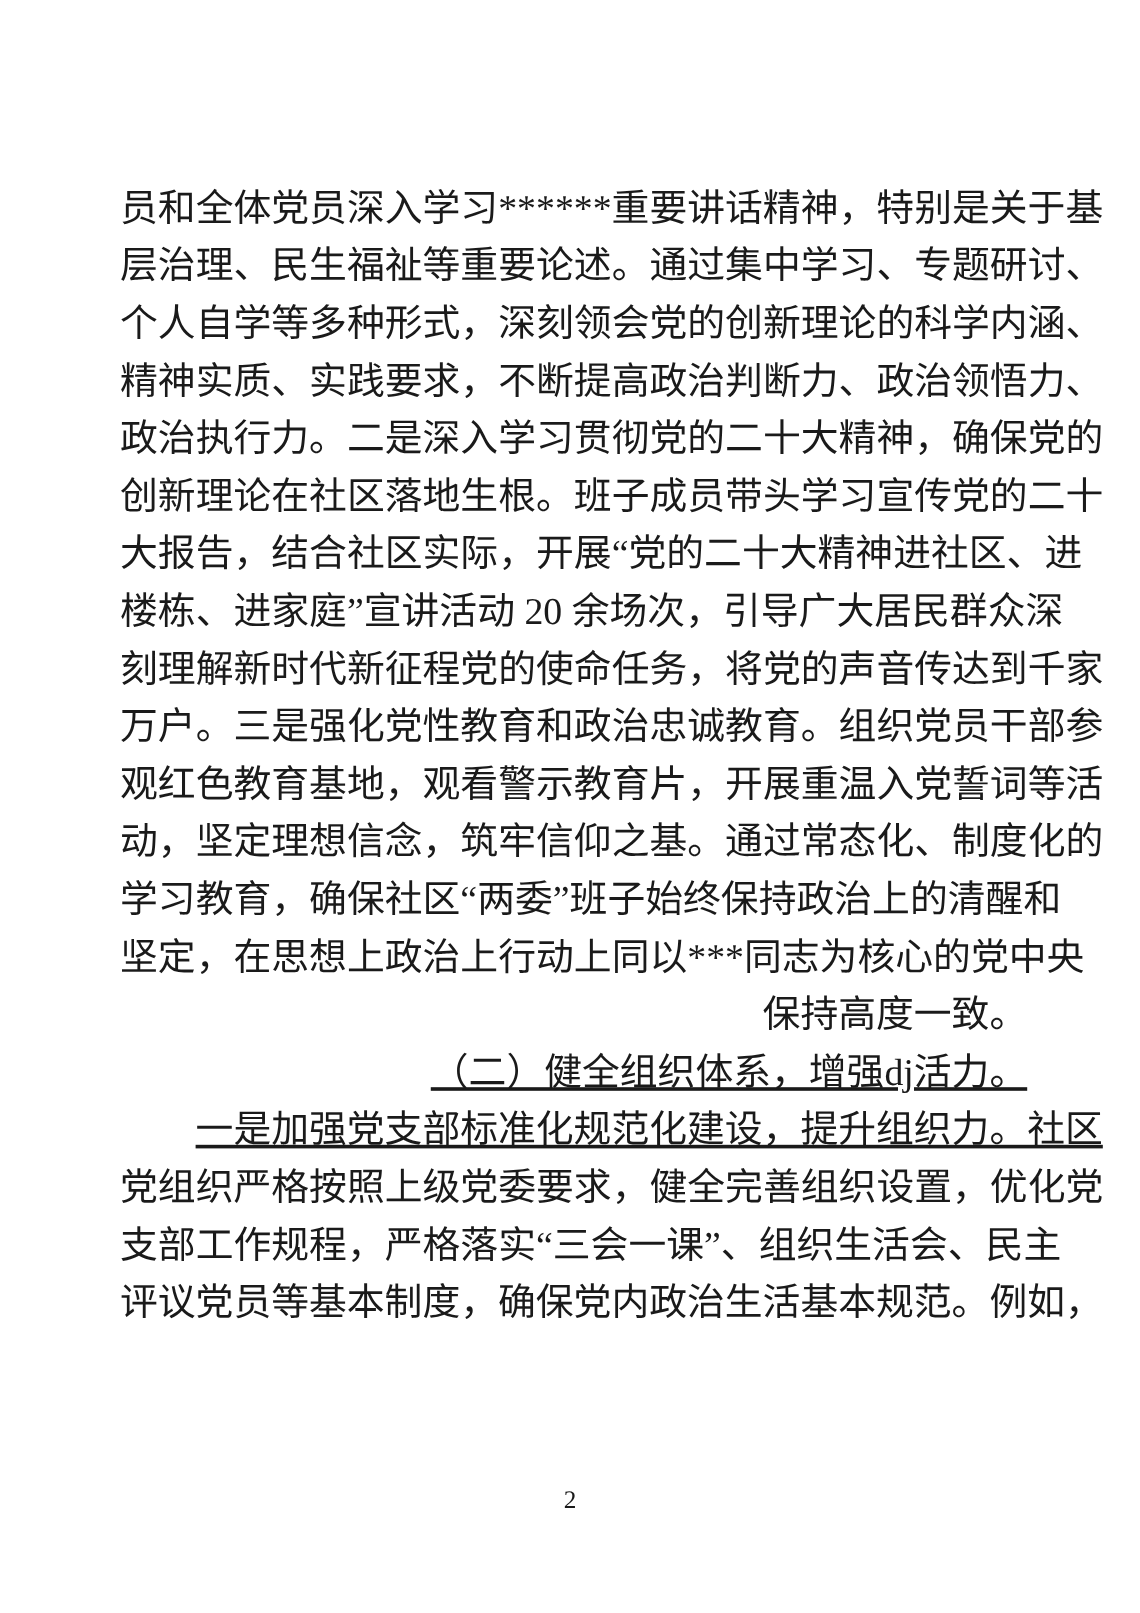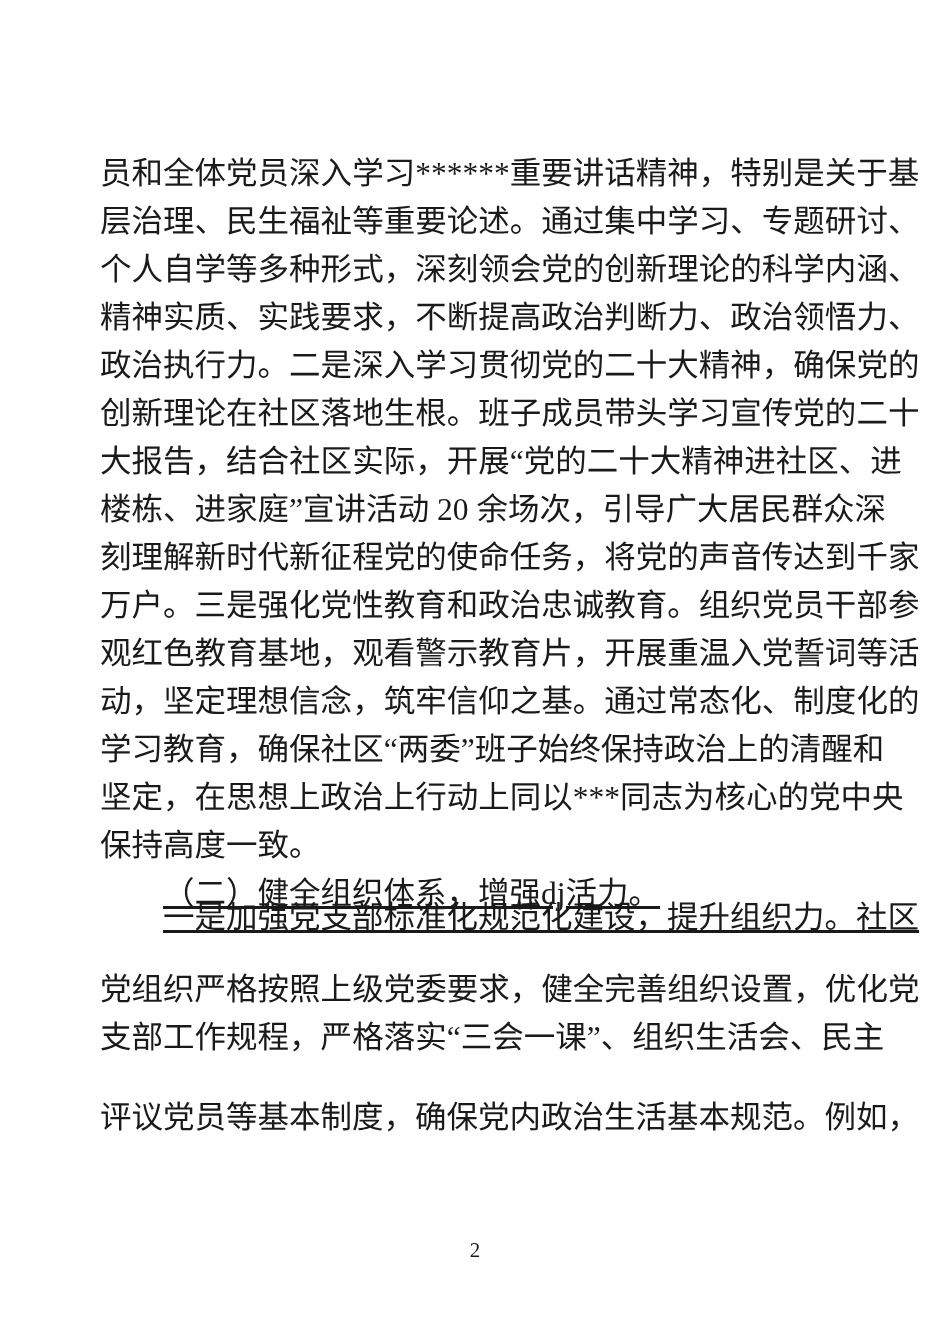--- a/index.html
+++ b/index.html
@@ -46,21 +46,21 @@
     display: flex;
     justify-content: space-between;
   }
   .txt-line.justify > span {
     display: inline-block;
   }
 
   
   .txt-line.flush {
     display: block;
-    text-align: left;
+    text-align: right;
   }
 
   .txt-line.indent {
     text-indent: 63px;
     text-decoration: underline;
   }
 
   .page-number {
     position: absolute;
     left: 0;
@@ -88,21 +88,21 @@
       <div class="txt-line justify" style="top: 288px;"><span>大</span><span>报</span><span>告</span><span>，</span><span>结</span><span>合</span><span>社</span><span>区</span><span>实</span><span>际</span><span>，</span><span>开</span><span>展</span><span>“</span><span>党</span><span>的</span><span>二</span><span>十</span><span>大</span><span>精</span><span>神</span><span>进</span><span>社</span><span>区</span><span>、</span><span>进</span></div>
       <div class="txt-line justify" style="top: 336px;"><span>楼</span><span>栋</span><span>、</span><span>进</span><span>家</span><span>庭</span><span>”</span><span>宣</span><span>讲</span><span>活</span><span>动</span><span> </span><span>2</span><span>0</span><span> </span><span>余</span><span>场</span><span>次</span><span>，</span><span>引</span><span>导</span><span>广</span><span>大</span><span>居</span><span>民</span><span>群</span><span>众</span><span>深</span></div>
       <div class="txt-line justify" style="top: 384px;"><span>刻</span><span>理</span><span>解</span><span>新</span><span>时</span><span>代</span><span>新</span><span>征</span><span>程</span><span>党</span><span>的</span><span>使</span><span>命</span><span>任</span><span>务</span><span>，</span><span>将</span><span>党</span><span>的</span><span>声</span><span>音</span><span>传</span><span>达</span><span>到</span><span>千</span><span>家</span></div>
       <div class="txt-line justify" style="top: 432px;"><span>万</span><span>户</span><span>。</span><span>三</span><span>是</span><span>强</span><span>化</span><span>党</span><span>性</span><span>教</span><span>育</span><span>和</span><span>政</span><span>治</span><span>忠</span><span>诚</span><span>教</span><span>育</span><span>。</span><span>组</span><span>织</span><span>党</span><span>员</span><span>干</span><span>部</span><span>参</span></div>
       <div class="txt-line justify" style="top: 480px;"><span>观</span><span>红</span><span>色</span><span>教</span><span>育</span><span>基</span><span>地</span><span>，</span><span>观</span><span>看</span><span>警</span><span>示</span><span>教</span><span>育</span><span>片</span><span>，</span><span>开</span><span>展</span><span>重</span><span>温</span><span>入</span><span>党</span><span>誓</span><span>词</span><span>等</span><span>活</span></div>
       <div class="txt-line justify" style="top: 528px;"><span>动</span><span>，</span><span>坚</span><span>定</span><span>理</span><span>想</span><span>信</span><span>念</span><span>，</span><span>筑</span><span>牢</span><span>信</span><span>仰</span><span>之</span><span>基</span><span>。</span><span>通</span><span>过</span><span>常</span><span>态</span><span>化</span><span>、</span><span>制</span><span>度</span><span>化</span><span>的</span></div>
       <div class="txt-line justify" style="top: 576px;"><span>学</span><span>习</span><span>教</span><span>育</span><span>，</span><span>确</span><span>保</span><span>社</span><span>区</span><span>“</span><span>两</span><span>委</span><span>”</span><span>班</span><span>子</span><span>始</span><span>终</span><span>保</span><span>持</span><span>政</span><span>治</span><span>上</span><span>的</span><span>清</span><span>醒</span><span>和</span></div>
       <div class="txt-line justify" style="top: 624px;"><span>坚</span><span>定</span><span>，</span><span>在</span><span>思</span><span>想</span><span>上</span><span>政</span><span>治</span><span>上</span><span>行</span><span>动</span><span>上</span><span>同</span><span>以</span><span>*</span><span>*</span><span>*</span><span>同</span><span>志</span><span>为</span><span>核</span><span>心</span><span>的</span><span>党</span><span>中</span><span>央</span></div>
       <div class="txt-line flush" style="top: 672px;">保持高度一致。</div>
       <div class="txt-line flush indent" style="top: 720px;">（二）健全组织体系，增强dj活力。</div>
-      <div class="txt-line flush indent" style="top: 744px;">一是加强党支部标准化规范化建设，提升组织力。社区</div>
+      <div class="txt-line flush indent" style="top: 768px;">一是加强党支部标准化规范化建设，提升组织力。社区</div>
       <div class="txt-line justify" style="top: 816px;"><span>党</span><span>组</span><span>织</span><span>严</span><span>格</span><span>按</span><span>照</span><span>上</span><span>级</span><span>党</span><span>委</span><span>要</span><span>求</span><span>，</span><span>健</span><span>全</span><span>完</span><span>善</span><span>组</span><span>织</span><span>设</span><span>置</span><span>，</span><span>优</span><span>化</span><span>党</span></div>
       <div class="txt-line justify" style="top: 864px;"><span>支</span><span>部</span><span>工</span><span>作</span><span>规</span><span>程</span><span>，</span><span>严</span><span>格</span><span>落</span><span>实</span><span>“</span><span>三</span><span>会</span><span>一</span><span>课</span><span>”</span><span>、</span><span>组</span><span>织</span><span>生</span><span>活</span><span>会</span><span>、</span><span>民</span><span>主</span></div>
-      <div class="txt-line flush" style="top: 912px; margin-top: 32px;">评议党员等基本制度，确保党内政治生活基本规范。例如，</div>
+      <div class="txt-line flush" style="top: 912px;">评议党员等基本制度，确保党内政治生活基本规范。例如，</div>
     </div>
 
   <div class="page-number">2</div>
 
 </div>
 
 </body></html>

